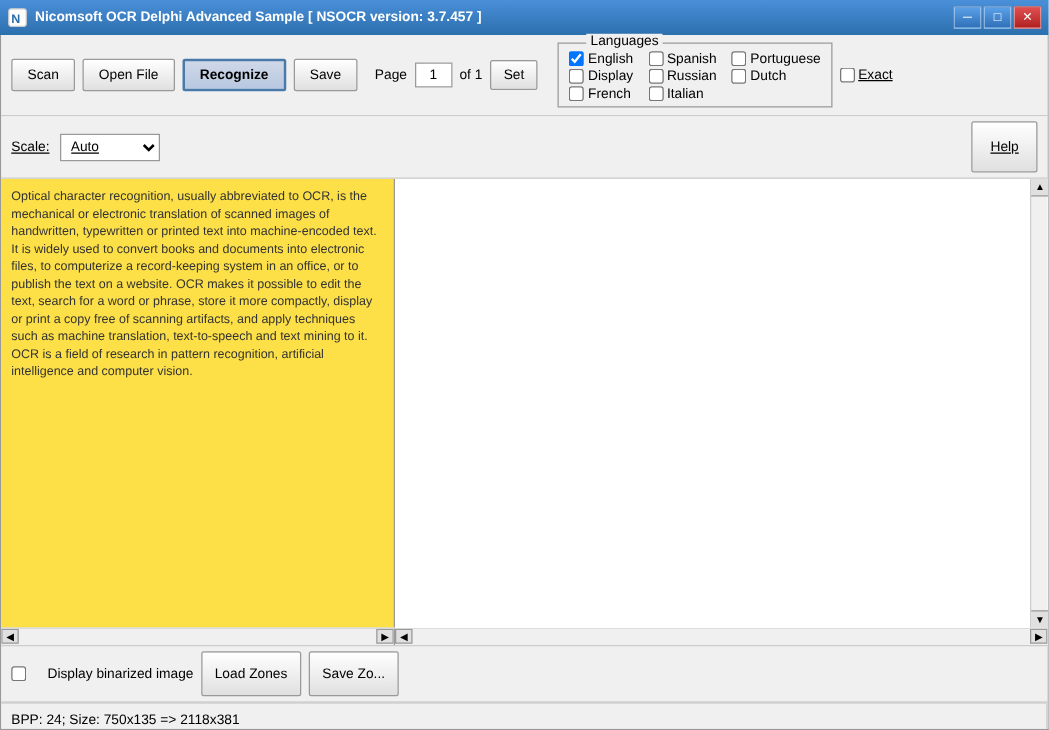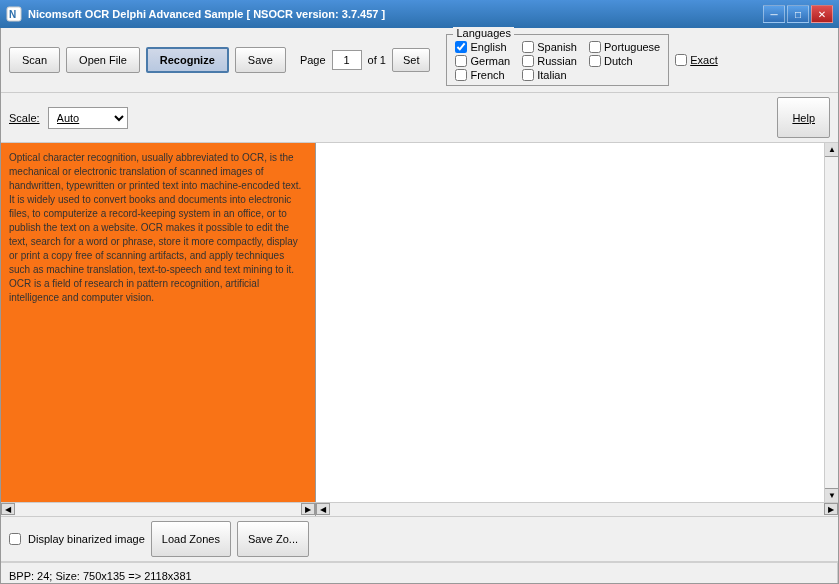--- a/index.html
+++ b/index.html
@@ -121,21 +121,21 @@
     .languages-group {
       border: 1px solid #999;
       padding: 4px 8px;
       margin-left: 10px;
       background: #f0f0f0;
       position: relative;
     }
     .languages-legend {
       position: absolute;
       top: -8px;
-      left: 6px;
+      left: 22px;
       background: #f0f0f0;
       padding: 0 3px;
       font-size: 11px;
     }
     .lang-grid {
       display: grid;
       grid-template-columns: repeat(3, auto);
       column-gap: 12px;
       row-gap: 2px;
       margin-top: 2px;
@@ -204,21 +204,21 @@
     .main-content {
       display: flex;
       flex: 1;
       overflow: hidden;
     }
 
     
     .left-pane {
       width: 315px;
       border-right: 1px solid #999;
-      background: #f97316;
+      background: #fde047;
       overflow: auto;
       padding: 8px;
       font-size: 10px;
       color: #333;
       line-height: 1.4;
       position: relative;
     }
 
     
     .right-pane {
@@ -242,21 +242,21 @@
       display: flex;
       align-items: center;
       padding: 4px 8px;
       gap: 6px;
       background: #f0f0f0;
       border-top: 1px solid #ccc;
     }
     .binarize-check {
       display: flex;
       align-items: center;
-      gap: 7px;
+      gap: 17px;
     }
     .binarize-check input[type="checkbox"] {
       width: 12px;
       height: 12px;
     }
     .binarize-check label { font-size: 11px; }
 
     .bottom-btn {
       height: 36px;
       padding: 0 10px;
@@ -367,21 +367,21 @@
         <div class="lang-item">
           <input type="checkbox" id="lang-spanish" style="">
           <label for="lang-spanish">Spanish</label>
         </div>
         <div class="lang-item">
           <input type="checkbox" id="lang-portuguese" style="">
           <label for="lang-portuguese">Portuguese</label>
         </div>
         <div class="lang-item">
           <input type="checkbox" id="lang-german" style="">
-          <label for="lang-german">German</label>
+          <label for="lang-german">Display</label>
         </div>
         <div class="lang-item">
           <input type="checkbox" id="lang-russian" style="">
           <label for="lang-russian">Russian</label>
         </div>
         <div class="lang-item">
           <input type="checkbox" id="lang-dutch" style="">
           <label for="lang-dutch">Dutch</label>
         </div>
         <div class="lang-item">

